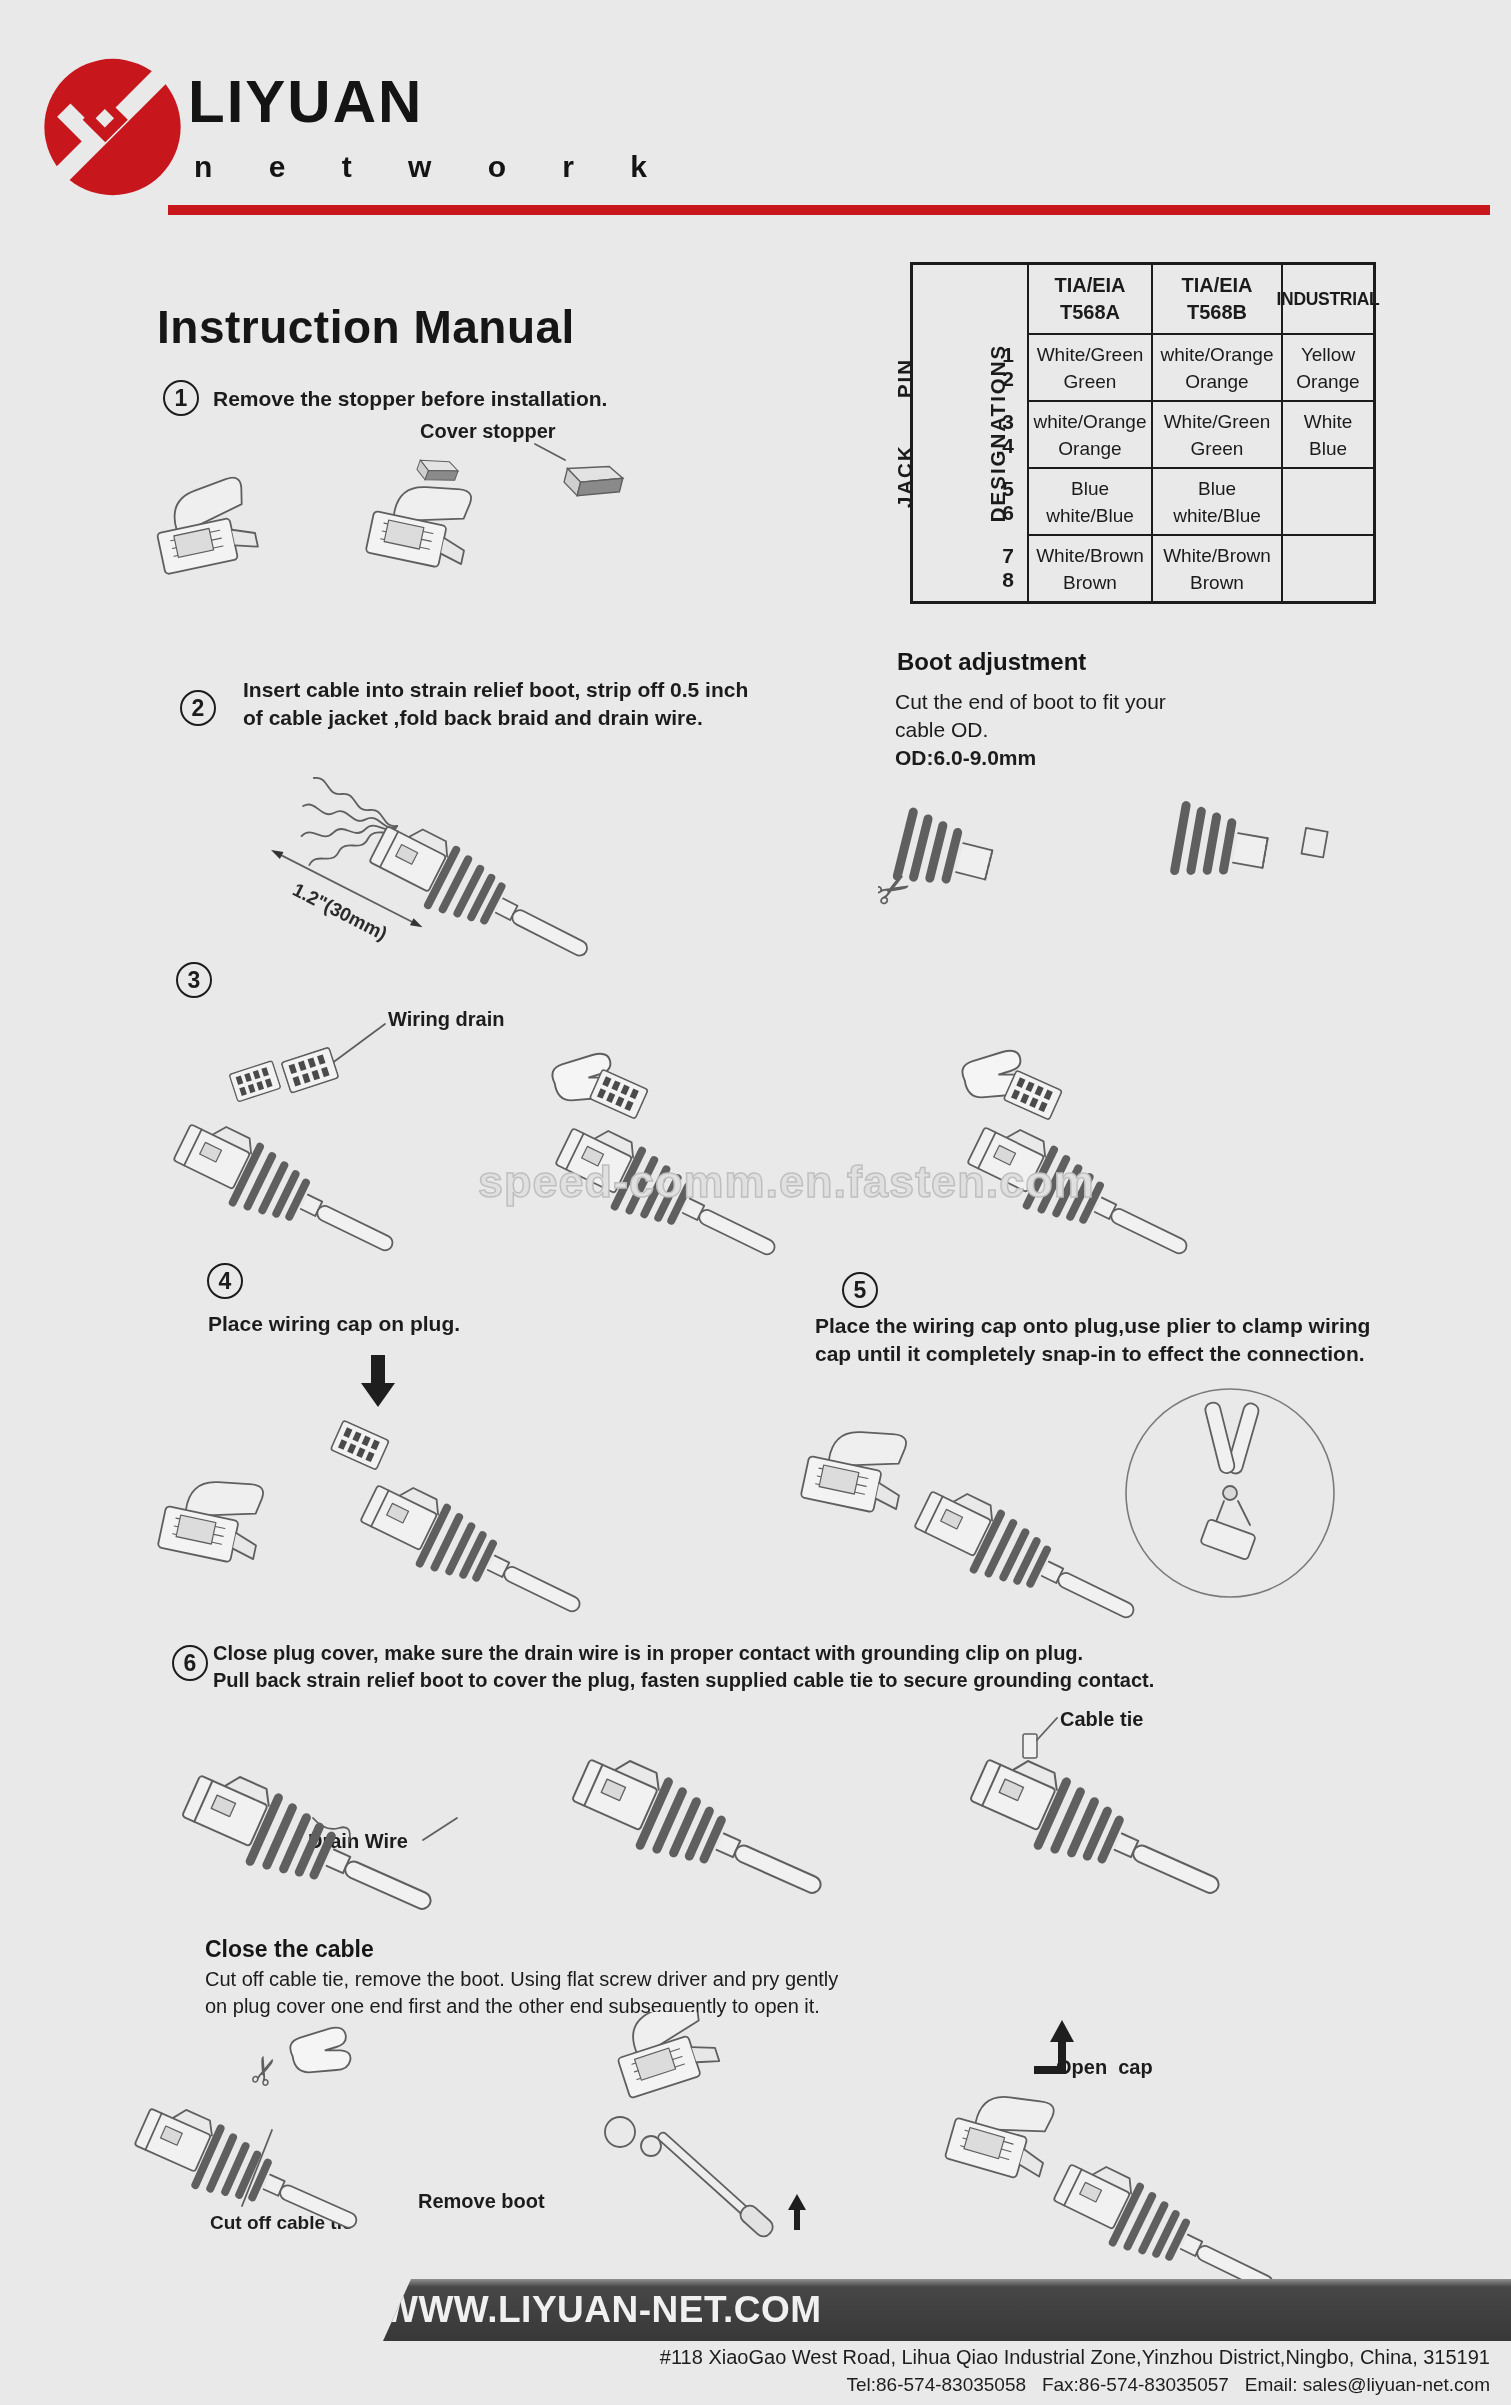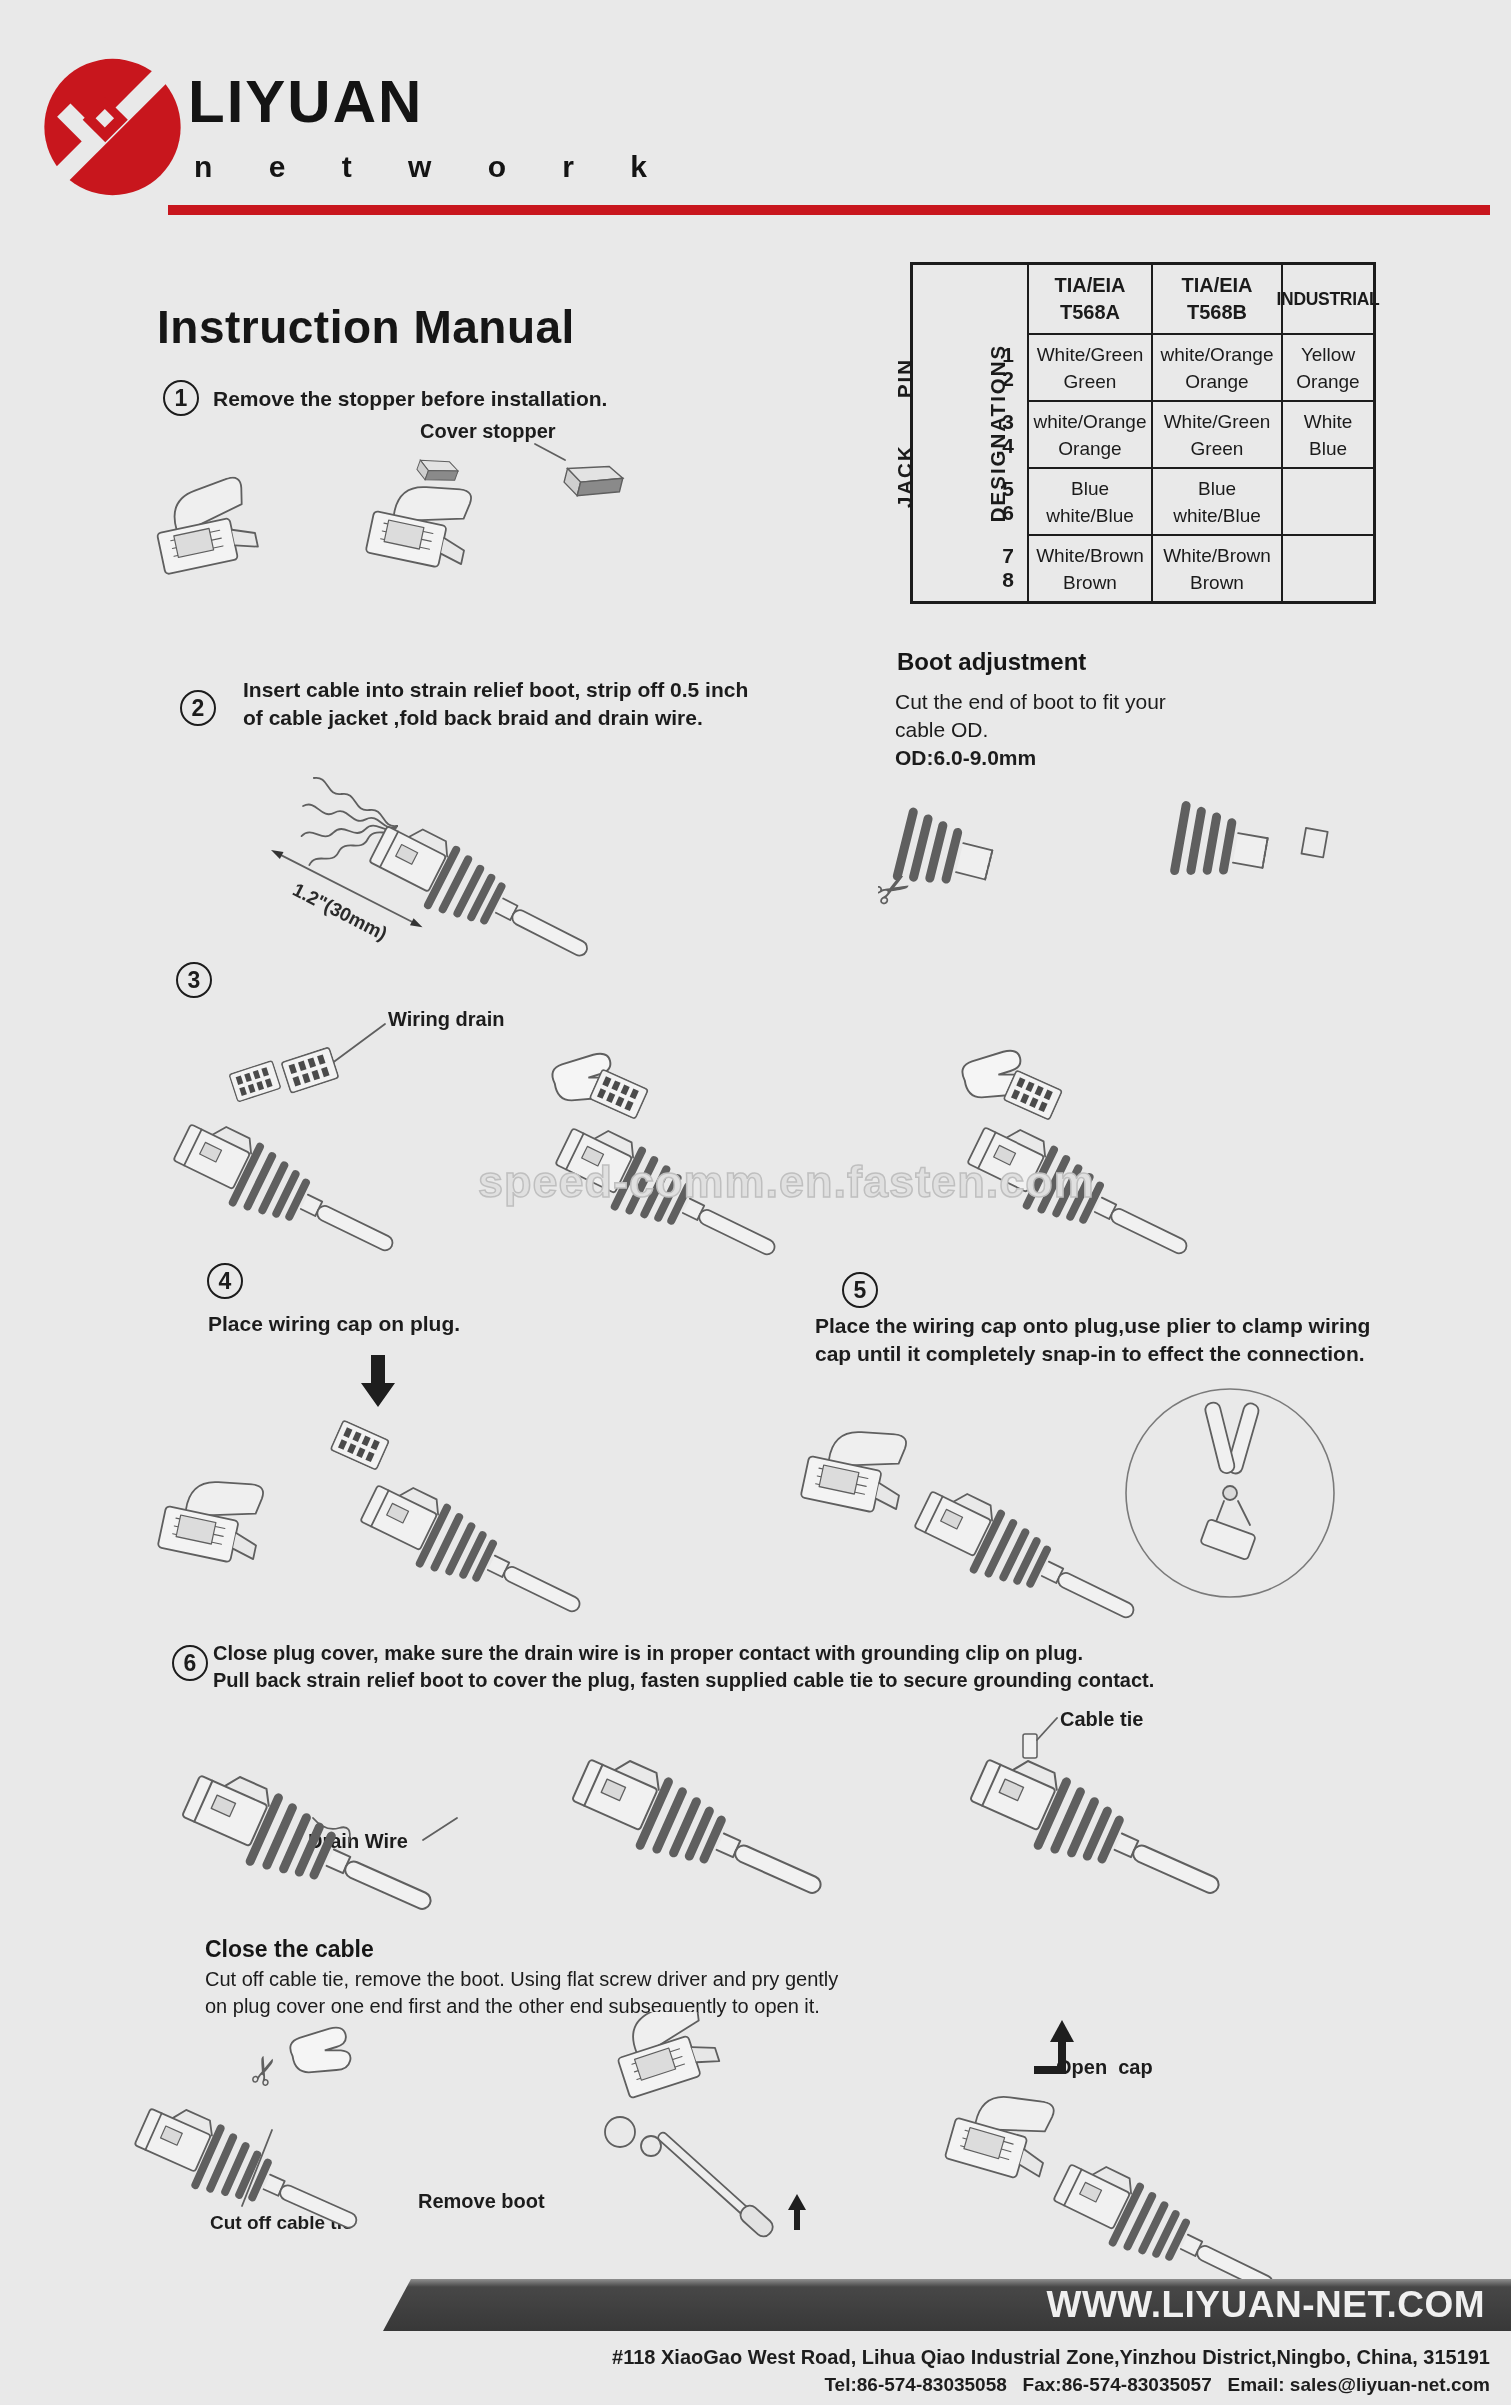--- a/index.html
+++ b/index.html
@@ -48,27 +48,27 @@
     text-align:center;font-size:20.5px;font-weight:600;letter-spacing:2px;
     line-height:31px;white-space:pre;color:#1b1b1b;
   }
   
   .watermark{
     font-size:45px;font-weight:700;letter-spacing:1px;
     color:#e0e0e0;-webkit-text-stroke:1.5px #bfbfbf;white-space:nowrap;z-index:5;
   }
   
   .footer-bar{
-    left:383px;top:2279px;width:1128px;height:52px;
+    left:383px;top:2279px;width:1128px;height:62px;
     background:linear-gradient(180deg,#8f8f8f 0px,#474747 8px,#383838 100%);
     clip-path:polygon(28px 0,100% 0,100% 100%,0 100%);
-    display:flex;align-items:center;justify-content:flex-end;
+    display:flex;align-items:center;justify-content:flex-start;
   }
   .footer-site{font-size:37px;font-weight:800;letter-spacing:0.5px;color:#f0f0f0;padding-right:26px;white-space:nowrap;}
-  .addr{font-size:20px;font-weight:700;color:#1d1d1d;white-space:pre;}
+  .addr{font-size:20px;font-weight:400;color:#1d1d1d;white-space:pre;}
   .addr2{font-size:19px;}
   .line-art{stroke:#5f5f5f;fill:none;stroke-width:1.8;stroke-linecap:round;stroke-linejoin:round;}
 </style>
 </head>
 <body>
 
 <div id="page">
 
   <svg width="0" height="0" style="position:absolute" aria-hidden="true">
     <defs>

